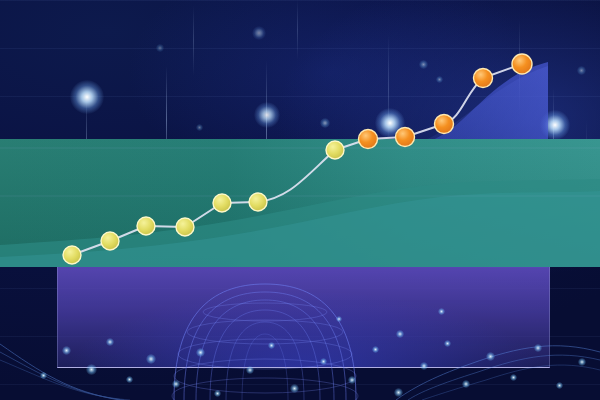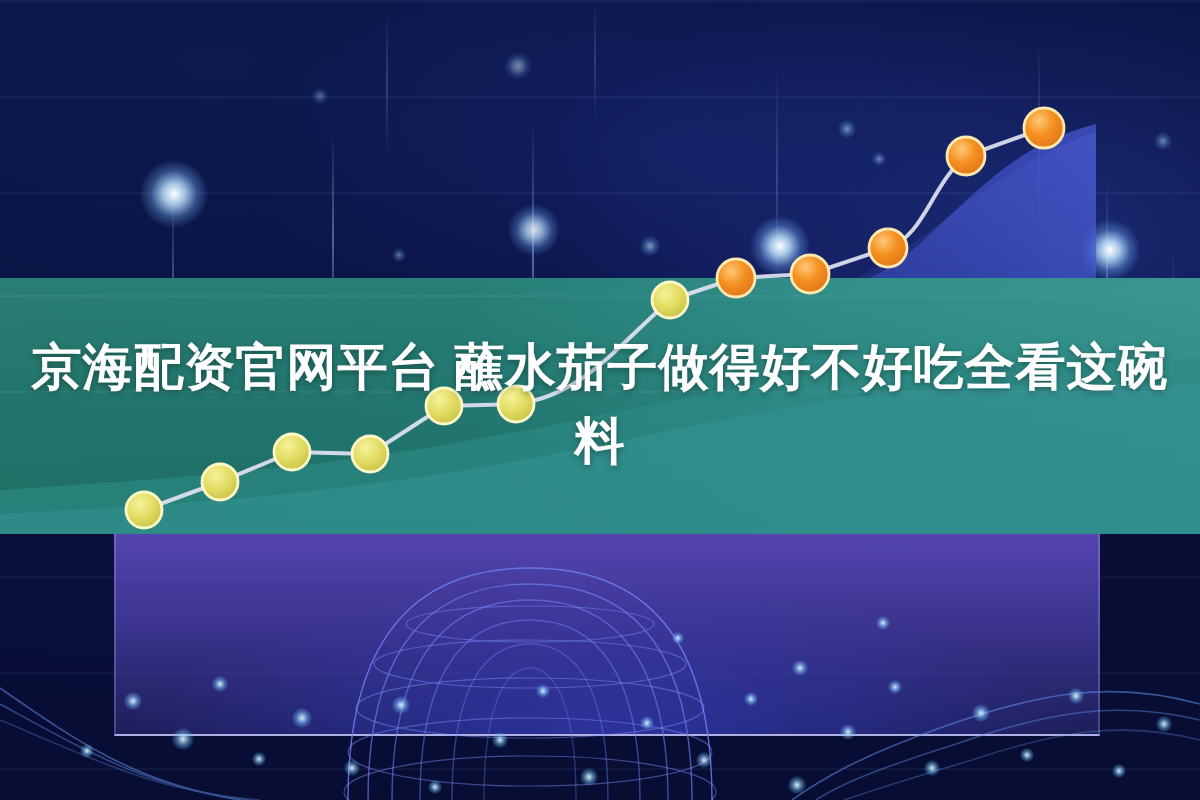--- a/index.html
+++ b/index.html
@@ -298,17 +298,14 @@
     </g>
     <g>
       <circle cx="368" cy="139" r="9.5" fill="url(#mOrange)" stroke="#ffe9b0" stroke-width="1.4"></circle>
       <circle cx="405" cy="137" r="9.5" fill="url(#mOrange)" stroke="#ffe9b0" stroke-width="1.4"></circle>
       <circle cx="444" cy="124" r="9.5" fill="url(#mOrange)" stroke="#ffe9b0" stroke-width="1.4"></circle>
       <circle cx="483" cy="78" r="9.5" fill="url(#mOrange)" stroke="#ffe9b0" stroke-width="1.4"></circle>
       <circle cx="522" cy="64" r="10" fill="url(#mOrange)" stroke="#ffe9b0" stroke-width="1.4"></circle>
     </g>
   </svg>
 
-  <div class="title-wrap">
-    <div class="title">京海配资官网平台 蘸水茄子做得好不好吃全看这碗料</div>
-  </div>
 
 </div>
 
 </body></html>

